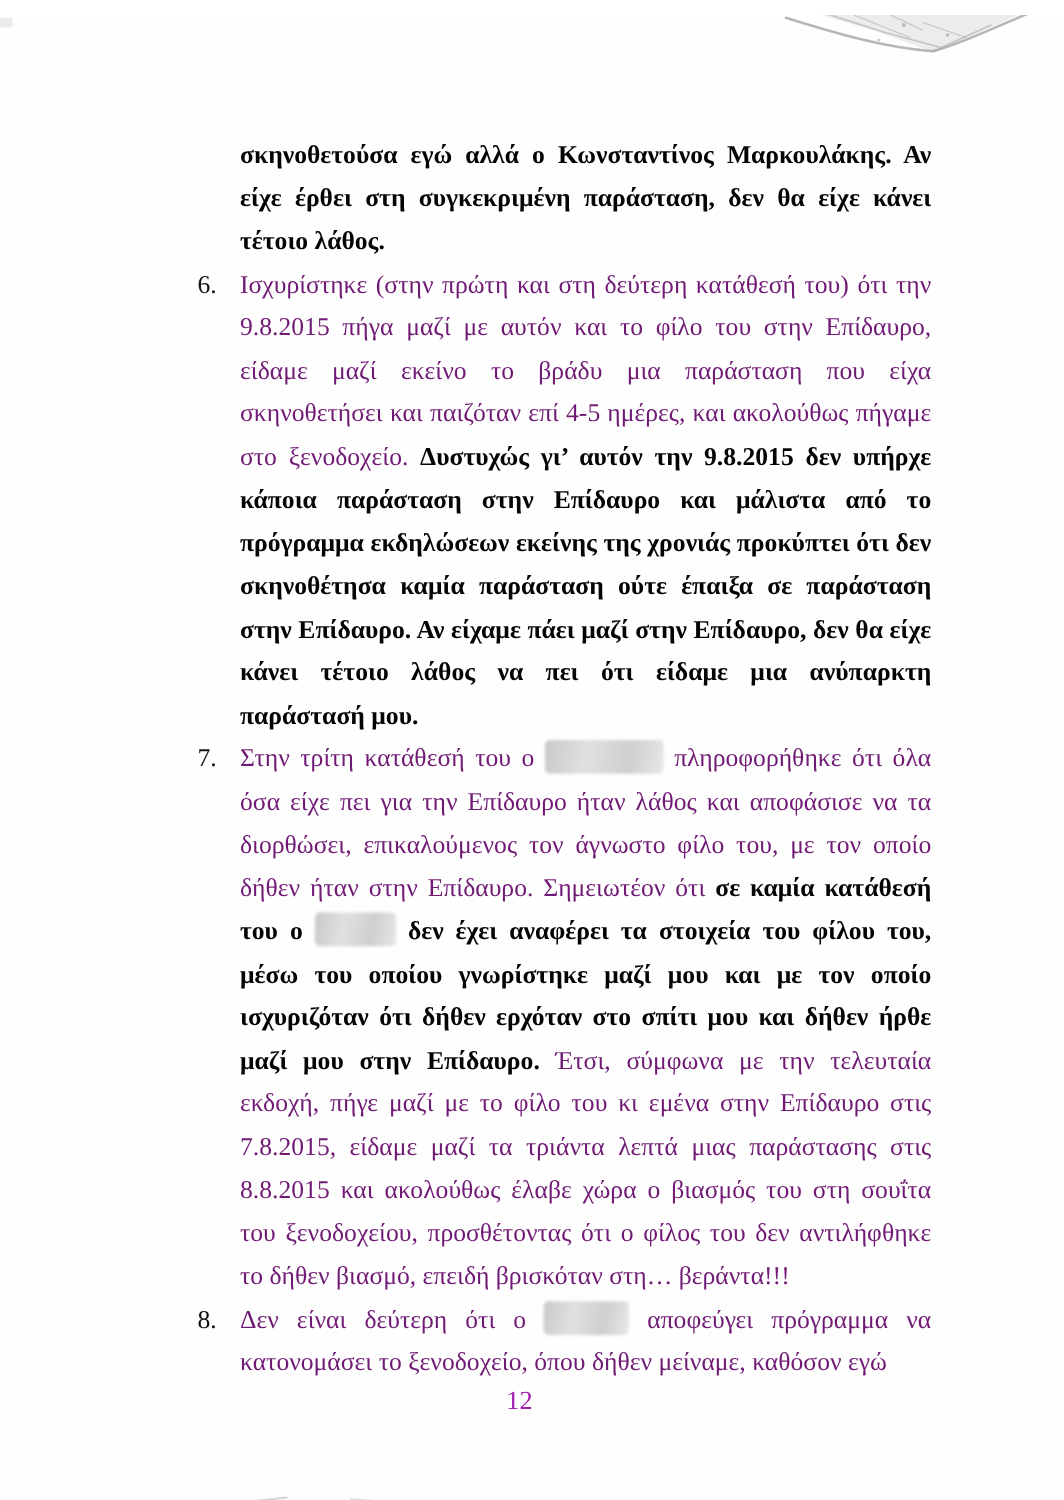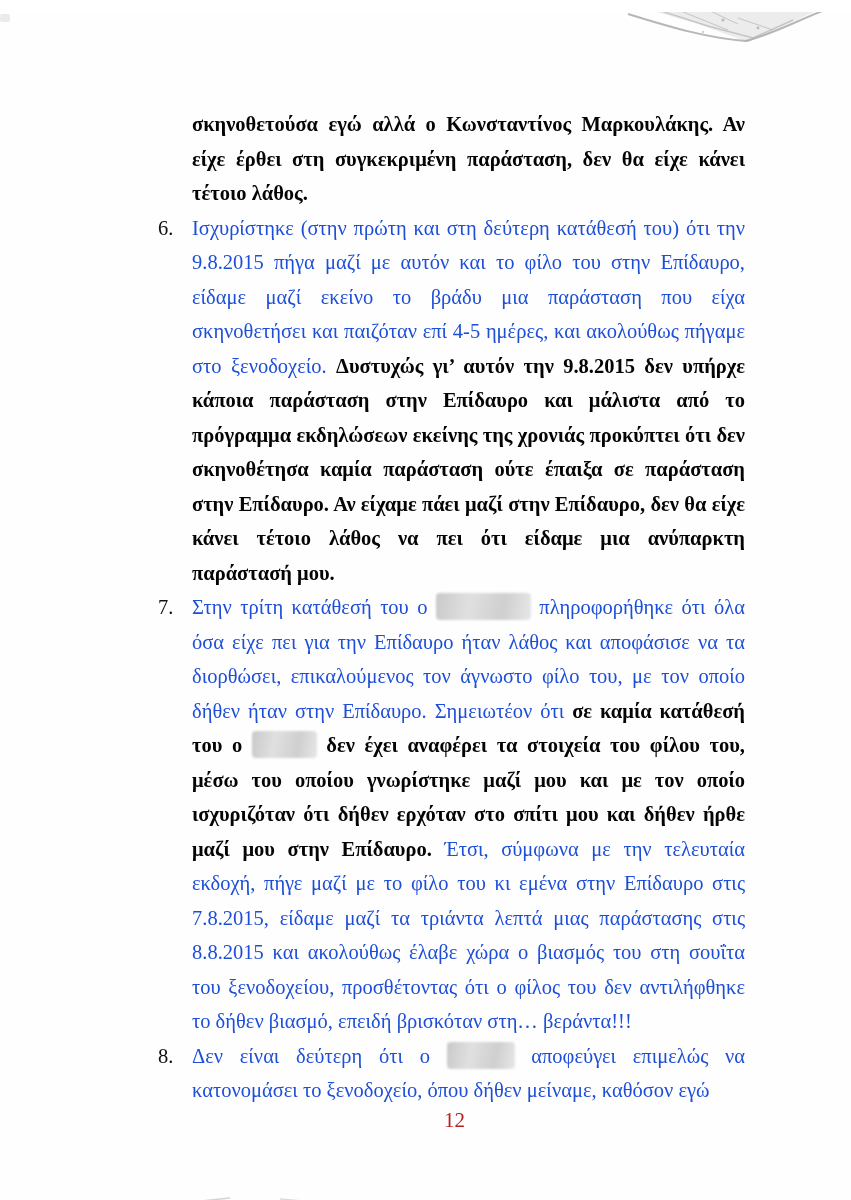--- a/index.html
+++ b/index.html
@@ -24,36 +24,36 @@
     text-align: justify;
   }
   .para { margin: 0; }
   .para.numbered { text-indent: -34px; }
   .num {
     display: inline-block;
     width: 34px;
     text-indent: 0;
     color: #111;
   }
-  .run { color: #1d4ed8; }
+  .run { color: #701a75; }
   .run.bold { font-weight: 700; color: #040404; }
   .redaction {
     display: inline-block;
     height: 27px;
     border-radius: 4px;
     vertical-align: -6px;
     background: linear-gradient(100deg, #c9c9c9 0%, #e0e0e0 35%, #cfcfcf 70%, #e7e7e7 100%);
     filter: blur(1.3px);
   }
   .page-number {
     position: absolute;
     left: 405px; top: 1096px; width: 60px;
-    text-align: right;
+    text-align: left;
     font-size: 21px;
-    color: #b91c1c;
+    color: #a21caf;
   }
   .artifact { position: absolute; pointer-events: none; }
   #artifact-top-right { left: 588px; top: -4px; }
   #artifact-bottom { left: 0; top: 1150px; }
   #artifact-top-left { left: 0; top: 2px; width: 10px; height: 8px; background: #e3e3e3; opacity: .7; border-radius: 2px; }
 </style>
 </head>
 <body>
 
 <div class="page">
@@ -68,21 +68,21 @@
     <circle cx="135" cy="12" r="1.6" fill="#9a9a9a" opacity="0.6"></circle>
     <circle cx="170" cy="20" r="1.4" fill="#9a9a9a" opacity="0.6"></circle>
     <circle cx="115" cy="24" r="1.2" fill="#a5a5a5" opacity="0.5"></circle>
   </svg>
 
   <div class="text-block">
     <div>
         <p class="para"><span class="run bold">σκηνοθετούσα εγώ αλλά ο Κωνσταντίνος Μαρκουλάκης. Αν είχε έρθει στη συγκεκριμένη παράσταση, δεν θα είχε κάνει τέτοιο λάθος.</span></p>
         <p class="para numbered"><span class="num">6.</span><span class="run">Ισχυρίστηκε (στην πρώτη και στη δεύτερη κατάθεσή του) ότι την 9.8.2015 πήγα μαζί με αυτόν και το φίλο του στην Επίδαυρο, είδαμε μαζί εκείνο το βράδυ μια παράσταση που είχα σκηνοθετήσει και παιζόταν επί 4-5 ημέρες, και ακολούθως πήγαμε στο ξενοδοχείο. </span><span class="run bold">Δυστυχώς γι’ αυτόν την 9.8.2015 δεν υπήρχε κάποια παράσταση στην Επίδαυρο και μάλιστα από το πρόγραμμα εκδηλώσεων εκείνης της χρονιάς προκύπτει ότι δεν σκηνοθέτησα καμία παράσταση ούτε έπαιξα σε παράσταση στην Επίδαυρο. Αν είχαμε πάει μαζί στην Επίδαυρο, δεν θα είχε κάνει τέτοιο λάθος να πει ότι είδαμε μια ανύπαρκτη παράστασή μου.</span></p>
         <p class="para numbered"><span class="num">7.</span><span class="run">Στην τρίτη κατάθεσή του ο </span><span class="redaction" style="width: 95px;"></span><span class="run"> πληροφορήθηκε ότι όλα όσα είχε πει για την Επίδαυρο ήταν λάθος και αποφάσισε να τα διορθώσει, επικαλούμενος τον άγνωστο φίλο του, με τον οποίο δήθεν ήταν στην Επίδαυρο. Σημειωτέον ότι </span><span class="run bold">σε καμία κατάθεσή του ο </span><span class="redaction" style="width: 65px;"></span><span class="run bold"> δεν έχει αναφέρει τα στοιχεία του φίλου του, μέσω του οποίου γνωρίστηκε μαζί μου και με τον οποίο ισχυριζόταν ότι δήθεν ερχόταν στο σπίτι μου και δήθεν ήρθε μαζί μου στην Επίδαυρο.</span><span class="run"> Έτσι, σύμφωνα με την τελευταία εκδοχή, πήγε μαζί με το φίλο του κι εμένα στην Επίδαυρο στις 7.8.2015, είδαμε μαζί τα τριάντα λεπτά μιας παράστασης στις 8.8.2015 και ακολούθως έλαβε χώρα ο βιασμός του στη σουΐτα του ξενοδοχείου, προσθέτοντας ότι ο φίλος του δεν αντιλήφθηκε το δήθεν βιασμό, επειδή βρισκόταν στη… βεράντα!!!</span></p>
-        <p class="para numbered"><span class="num">8.</span><span class="run">Δεν είναι δεύτερη ότι ο </span><span class="redaction" style="width: 68px;"></span><span class="run"> αποφεύγει επιμελώς να κατονομάσει το ξενοδοχείο, όπου δήθεν μείναμε, καθόσον εγώ</span></p>
+        <p class="para numbered"><span class="num">8.</span><span class="run">Δεν είναι δεύτερη ότι ο </span><span class="redaction" style="width: 68px;"></span><span class="run"> αποφεύγει πρόγραμμα να κατονομάσει το ξενοδοχείο, όπου δήθεν μείναμε, καθόσον εγώ</span></p>
       </div>
   </div>
 
   <div class="page-number">12</div>
 
   <svg id="artifact-bottom" class="artifact" width="851" height="50" viewBox="0 0 851 50">
     <path d="M135,46 L230,36" stroke="#c2c2c2" stroke-width="1.6" fill="none" opacity="0.7"></path>
     <path d="M280,37 L360,44" stroke="#c8c8c8" stroke-width="1.4" fill="none" opacity="0.65"></path>
     <path d="M405,44 L470,40" stroke="#cccccc" stroke-width="1.3" fill="none" opacity="0.6"></path>
   </svg>

